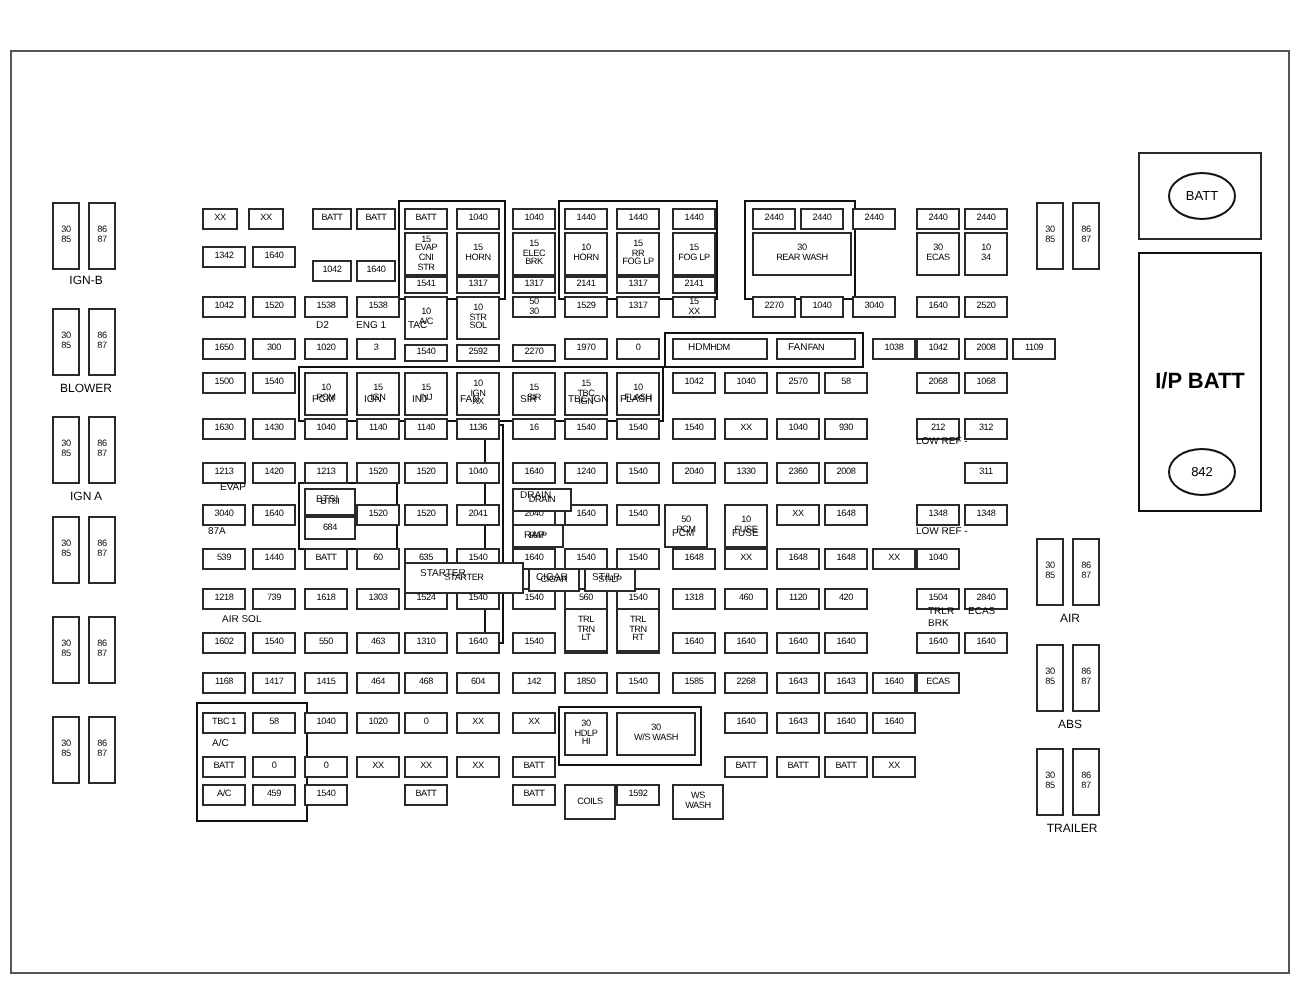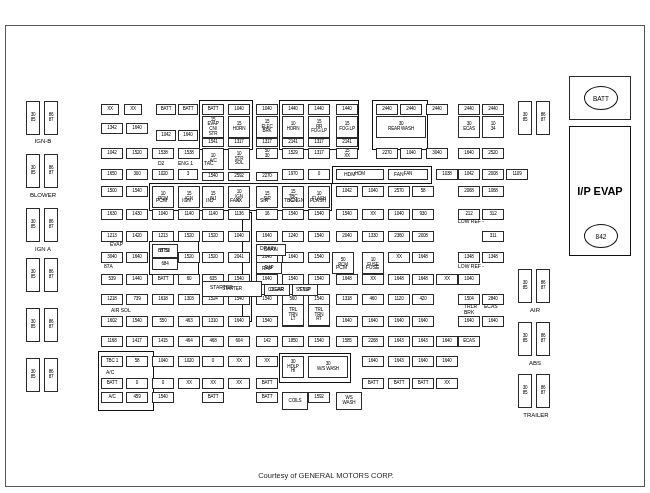--- a/index.html
+++ b/index.html
@@ -155,21 +155,21 @@
       <div class="cell" style="left:512px;top:348px;width:14px;height:34px;">
           <span class="t">30<br>85</span>
         </div>
       <div class="cell" style="left:530px;top:348px;width:14px;height:34px;">
           <span class="t">86<br>87</span>
         </div>
       <div class="sidelbl" style="left:504px;top:386px;width:52px;">TRAILER</div>
     </div>
 
     <div class="ipbatt" style="left:563px;top:100px;width:62px;height:130px;">
-      <span>I/P EVAP</span>
+      <span>I/P BATT</span>
     </div>
     <div class="cell" style="left:563px;top:50px;width:62px;height:44px;"></div>
     <div class="oval" style="left:578px;top:60px;width:32px;height:22px;">
       <span>BATT</span>
     </div>
     <div class="oval" style="left:578px;top:198px;width:32px;height:22px;">
       <span>842</span>
     </div>
 
     <div class="grp" style="left:193px;top:74px;width:54px;height:50px;"></div>
@@ -925,15 +925,14 @@
         <div class="lblonly" style="left: 100px; top: 344px;">A/C</div>
         <div class="lblonly" style="left: 360px; top: 239px;">FUSE</div>
         <div class="lblonly" style="left: 330px; top: 239px;">PCM</div>
         <div class="lblonly" style="left: 452px; top: 193px;">LOW REF -</div>
         <div class="lblonly" style="left: 452px; top: 238px;">LOW REF -</div>
         <div class="lblonly" style="left: 458px; top: 278px;">TRLR</div>
         <div class="lblonly" style="left: 458px; top: 284px;">BRK</div>
         <div class="lblonly" style="left: 478px; top: 278px;">ECAS</div>
       </div>
 
-    <div class="credit">Courtesy of GENERAL MOTORS CORP.</div>
   </div>
 </div>
 
 </body></html>

